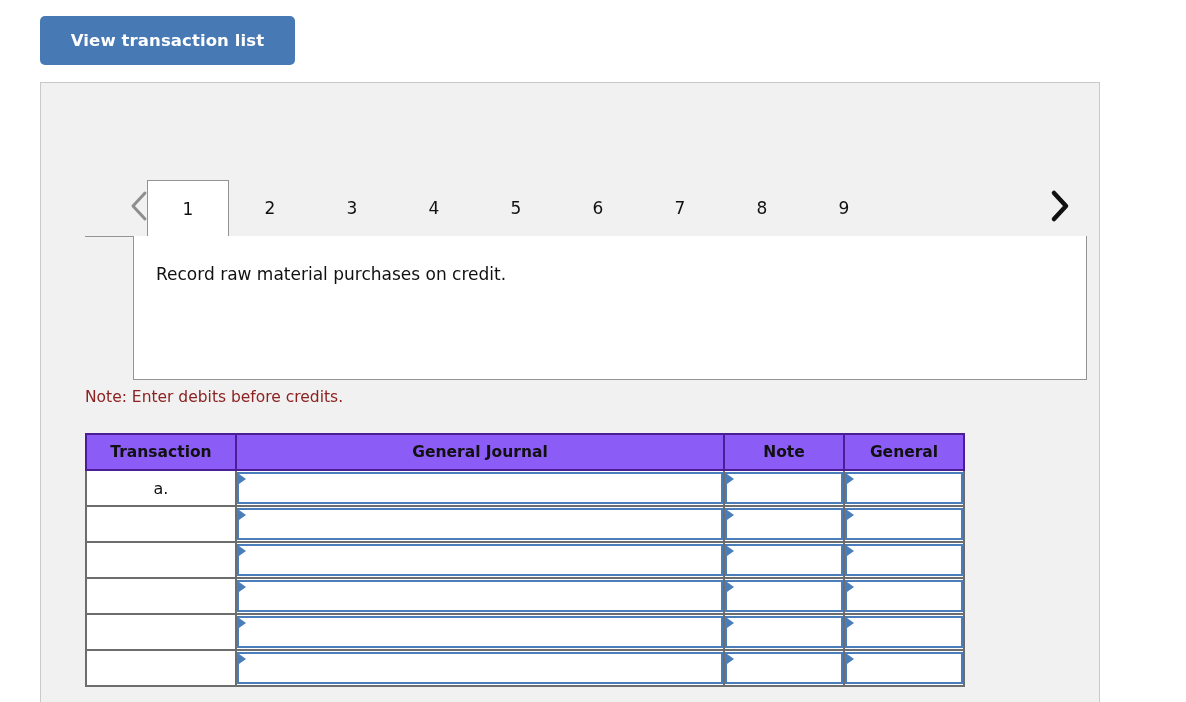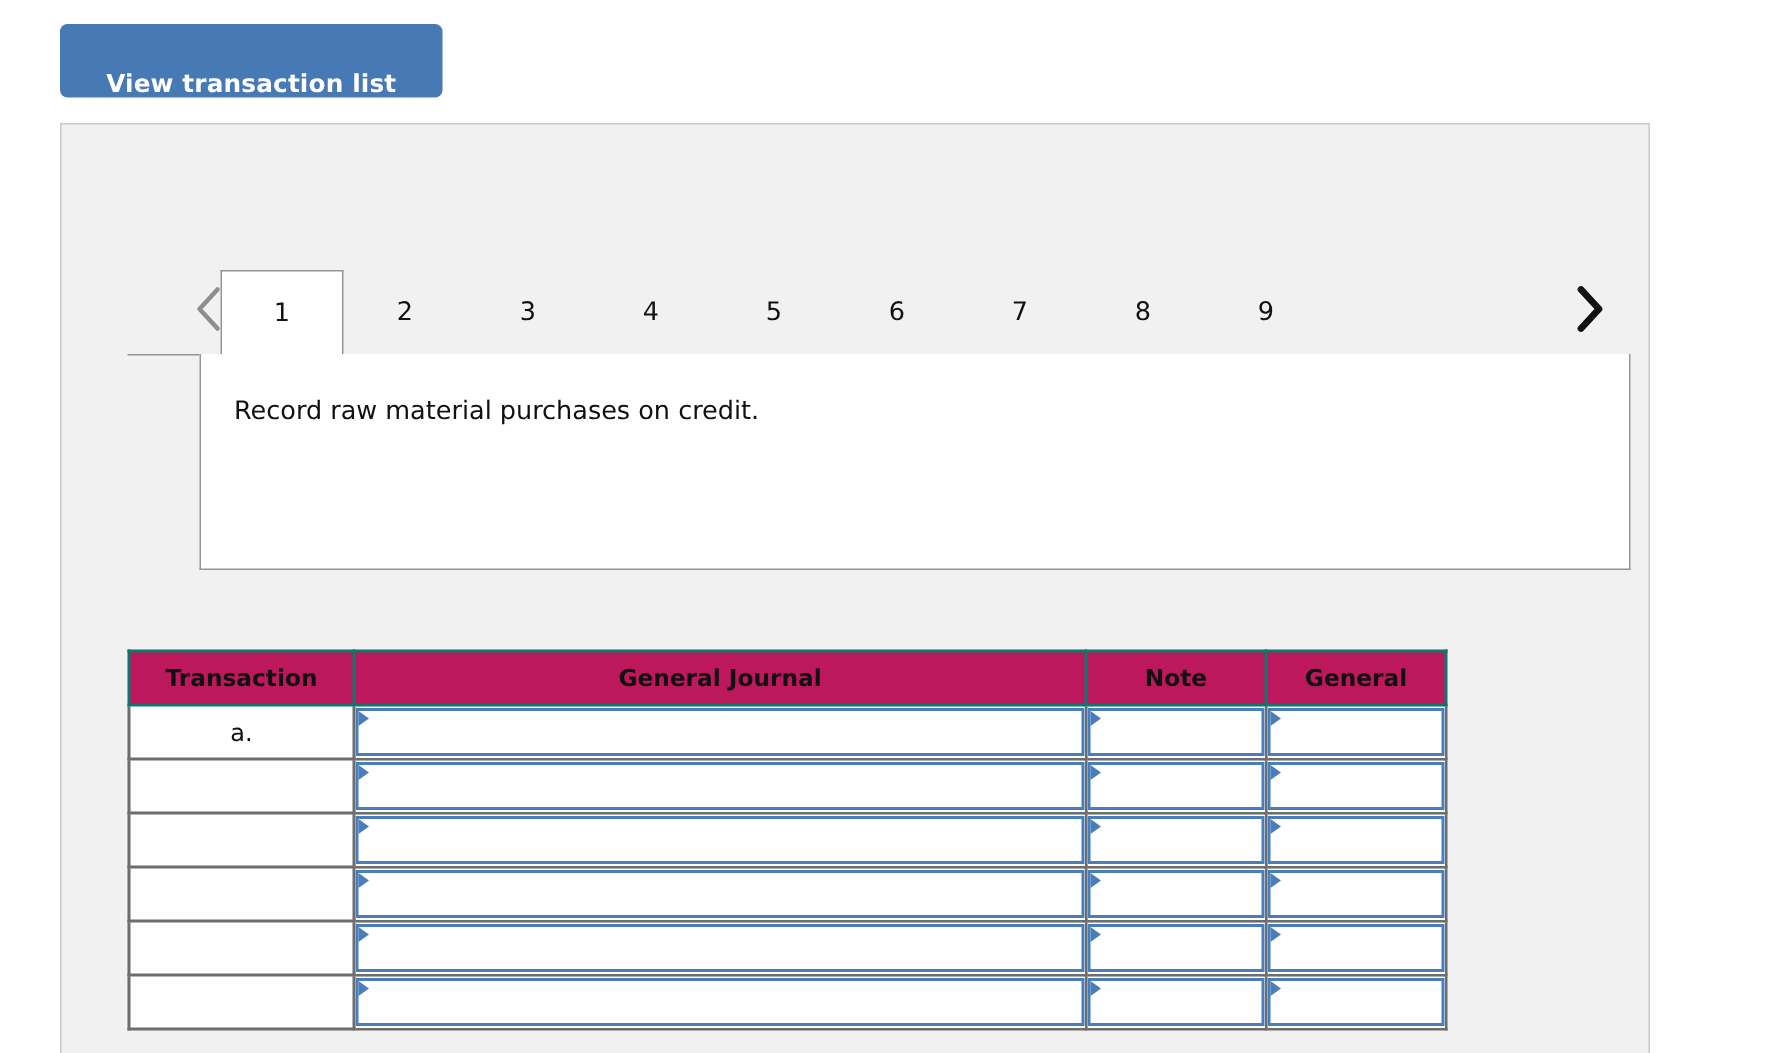--- a/index.html
+++ b/index.html
@@ -22,21 +22,21 @@
     height: 49px;
     background: #4779b5;
     border: none;
     border-radius: 5px;
     color: #ffffff;
     font-family: "DejaVu Sans", "Liberation Sans", sans-serif;
     font-size: 16.5px;
     font-weight: bold;
     letter-spacing: 0.1px;
     cursor: pointer;
-    padding: 15px;
+    padding: 0;
     line-height: 49px;
     text-align: center;
   }
 
   
   .panel {
     position: absolute;
     left: 40px;
     top: 82px;
     width: 1060px;
@@ -163,22 +163,22 @@
   
   .jtable {
     position: absolute;
     left: 44px;
     top: 350px;
     width: 878px;
     border-collapse: collapse;
     table-layout: fixed;
   }
   .jtable th {
-    background: #be185d;
-    border: 2px solid #0f766e;
+    background: #8b5cf6;
+    border: 2px solid #4c1d95;
     height: 34px;
     font-size: 15.5px;
     font-weight: bold;
     color: #111111;
     padding: 0;
     text-align: center;
   }
   .jtable td {
     border-left: 2px solid #6d6d6d;
     border-right: 2px solid #6d6d6d;
@@ -279,20 +279,21 @@
   </div>
 
   <div class="tabs-baseline"></div>
 
   <div class="instr-box">
     <div class="instr-text">Record raw material purchases on credit.</div>
   </div>
 
   <div class="tab-mask" id="tab-mask" style="left: 107px; width: 80px;"></div>
 
+  <div class="note">Note: Enter debits before credits.</div>
 
   <table class="jtable">
     <colgroup>
       <col class="col-txn">
         <col class="col-gj">
         <col class="col-debit">
         <col class="col-credit">
     </colgroup>
     <thead>
       <tr>

